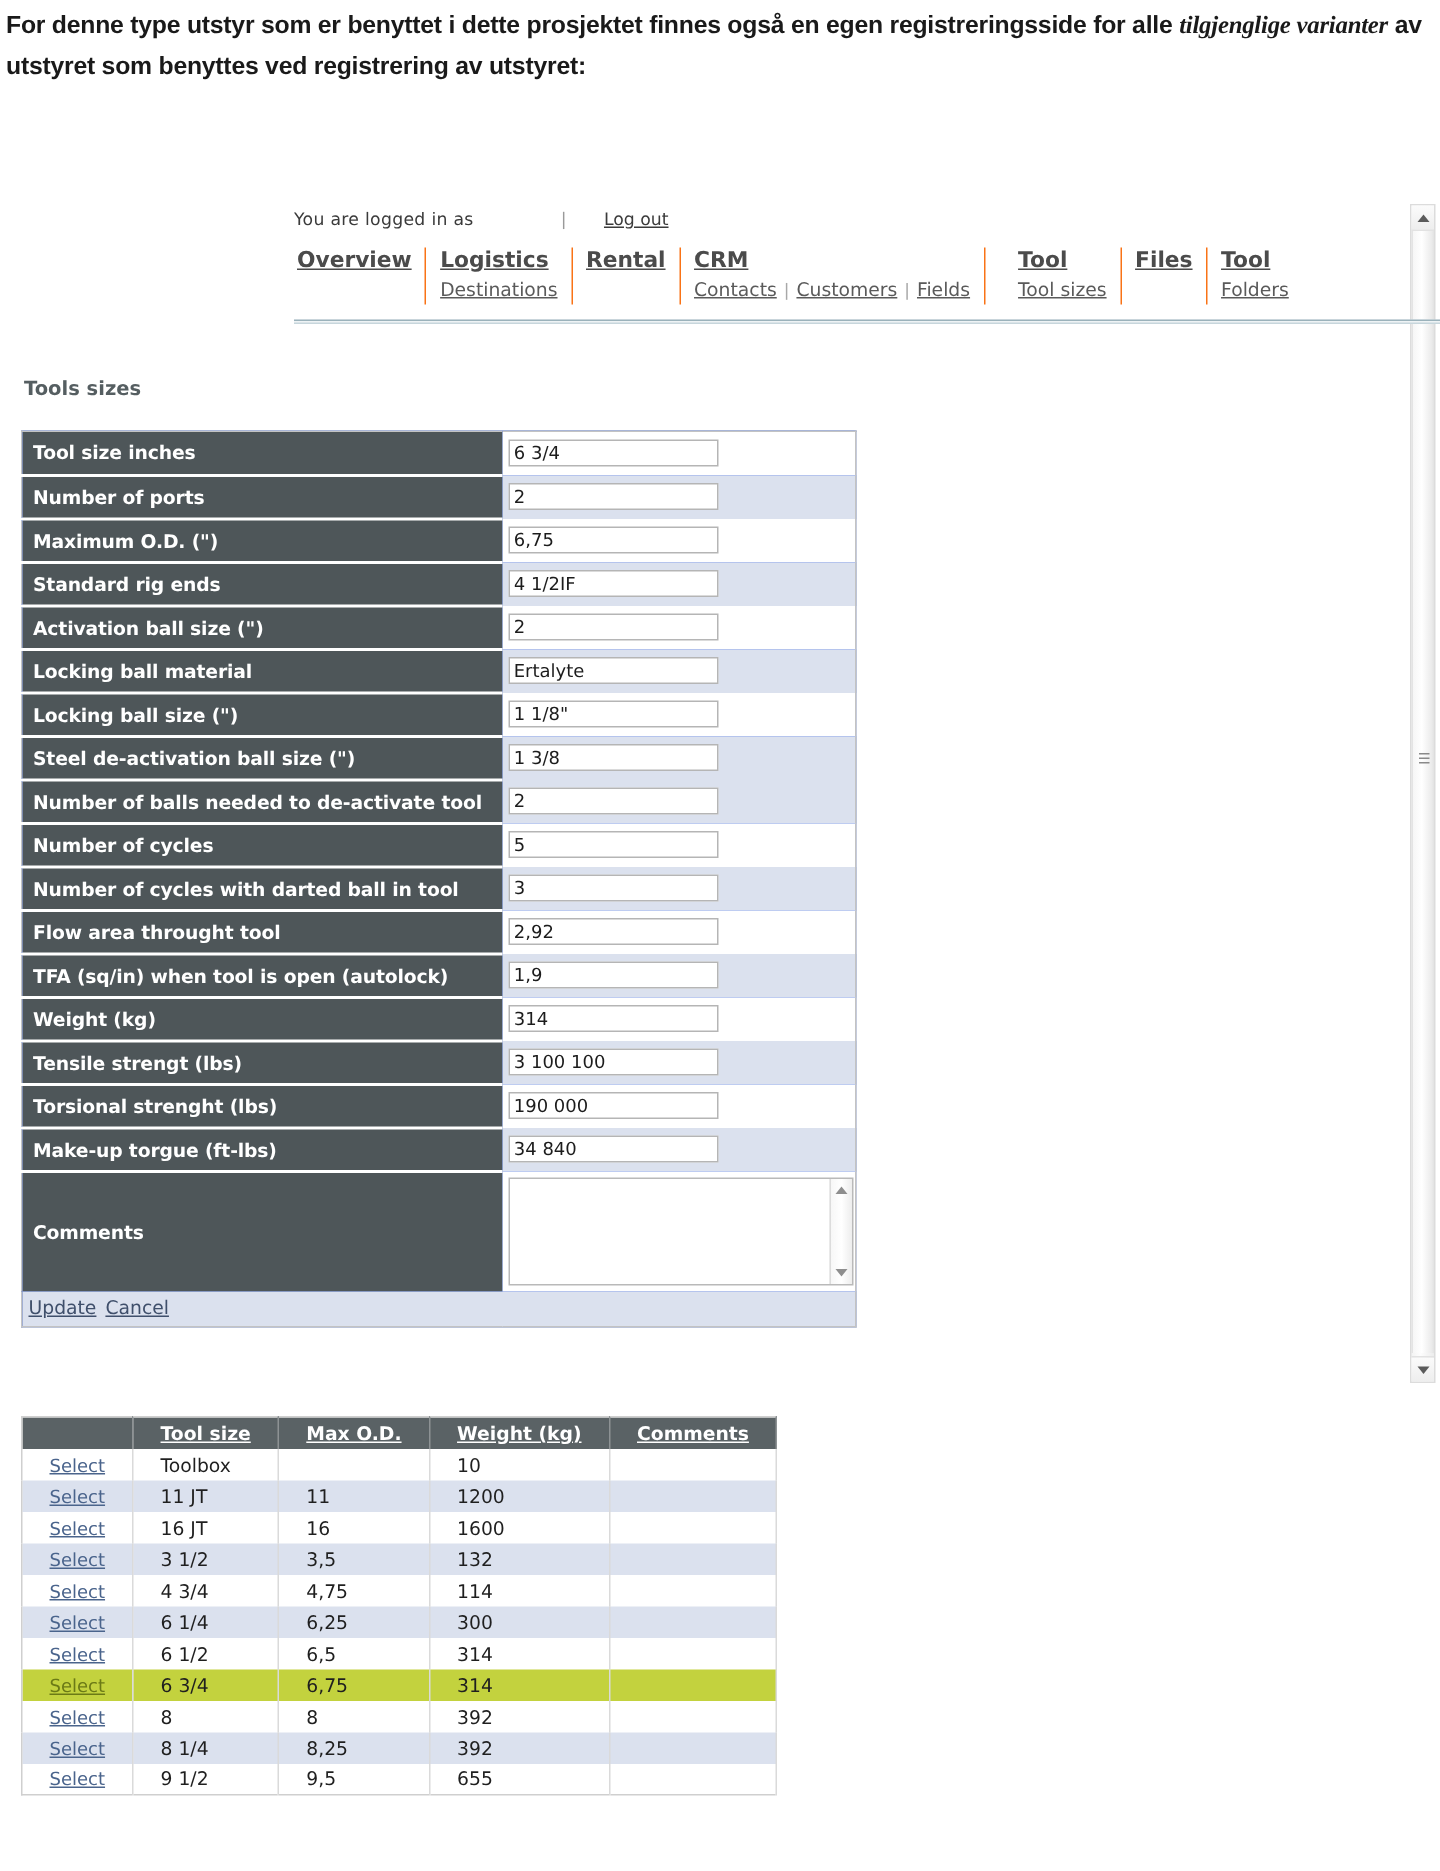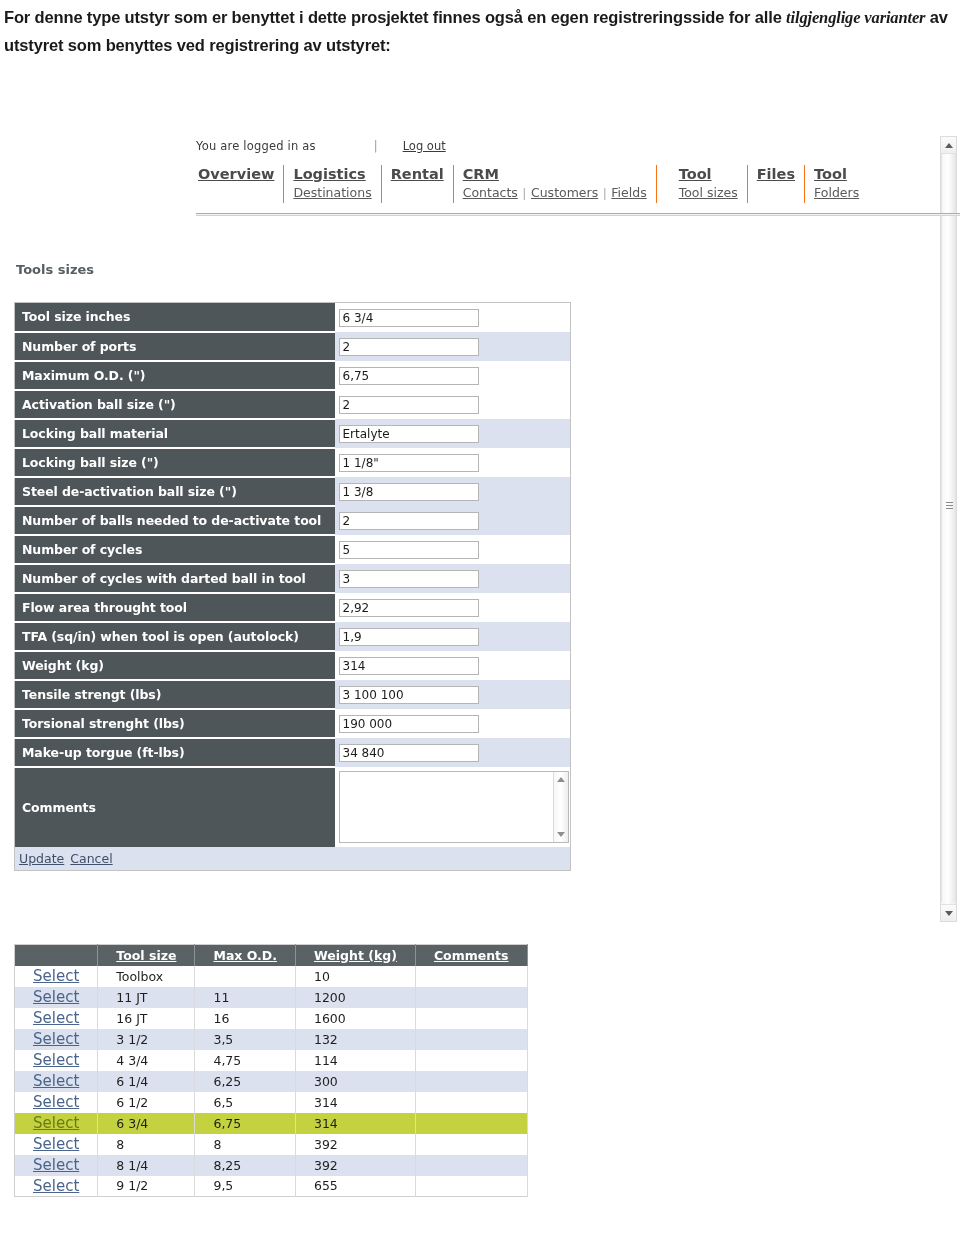--- a/index.html
+++ b/index.html
@@ -101,33 +101,32 @@
   .navgrp.spaced { padding-left:22px; }
 
   #navrule {
     position:absolute; left:0; top:77px; width:929px; height:3px;
     border-top:1px solid #9bb2bb; border-bottom:1px solid #c7d6dc;
     background:#eef3f5;
   }
 
   
   #caption {
-    position:absolute; left:16px; top:134px;
+    position:absolute; left:16px; top:124px;
     font-size:13px; font-weight:bold; color:#555e61;
     font-family:"DejaVu Sans", sans-serif;
   }
 
   
   #form {
     position:absolute; left:14px; top:159px;
     width:557px;
     border:1px solid #c3c3c3;
     border-collapse:collapse;
     background:#1d4ed8;
-    margin-top:15px;
   }
   #form tr { height:29px; }
   #form td { padding:0; vertical-align:middle; }
   #form td.lbl {
     width:320px;
     background:#4e5659;
     color:#ffffff;
     font-size:12.5px;
     font-weight:bold;
     padding:0 7px;
@@ -196,21 +195,21 @@
     border-right:1px solid #dadada;
   }
   #grid th {
     background:#5a6265; color:#ffffff; font-weight:bold;
     border-right:1px solid #8d9294;
     white-space:nowrap;
   }
   #grid th a { color:#ffffff; text-decoration:underline; }
   #grid th.sel { width:52px; }
   #grid td.sel a {
-    color:#4a648c; text-decoration:underline; font-size:15px;
+    color:#4a648c; text-decoration:underline; font-size:12px;
   }
   #grid td.c-tool { width:62px; }
   #grid td.c-od   { width:56px; }
   #grid td.c-wt   { width:92px; }
   #grid td.c-cm   { width:94px; }
   #grid tr.alt td { background:#dbe1ee; }
   #grid tr.hi td  { background:#c3d23e; }
   #grid tr.hi td.sel a { color:#6b7a16; }
 </style>
 </head>
@@ -306,20 +305,24 @@
           <td class="val"><input type="text" class="fld" value="6 3/4" style=""></td>
         </tr>
         <tr class="alt">
           <td class="lbl">Number of ports</td>
           <td class="val"><input type="text" class="fld" value="2" style=""></td>
         </tr>
         <tr>
           <td class="lbl">Maximum O.D. (")</td>
           <td class="val"><input type="text" class="fld" value="6,75" style=""></td>
         </tr>
+        <tr class="alt">
+          <td class="lbl">Standard rig ends</td>
+          <td class="val"><input type="text" class="fld" value="4 1/2IF" style=""></td>
+        </tr>
         <tr>
           <td class="lbl">Activation ball size (")</td>
           <td class="val"><input type="text" class="fld" value="2" style=""></td>
         </tr>
         <tr class="alt">
           <td class="lbl">Locking ball material</td>
           <td class="val"><input type="text" class="fld" value="Ertalyte" style=""></td>
         </tr>
         <tr>
           <td class="lbl">Locking ball size (")</td>

